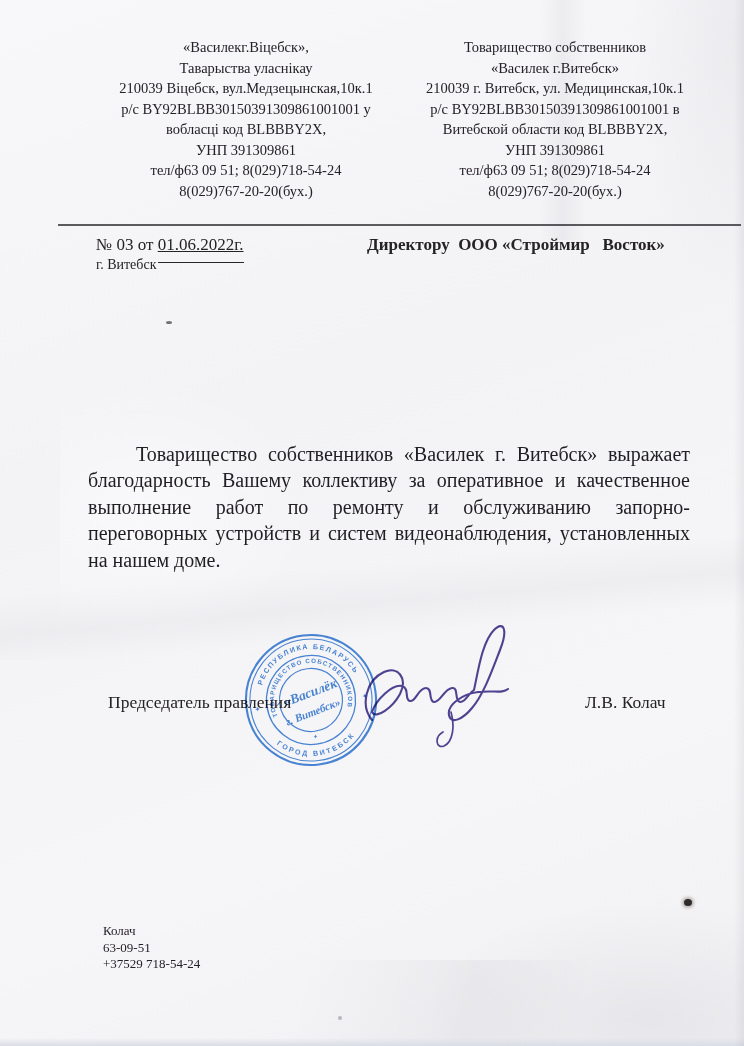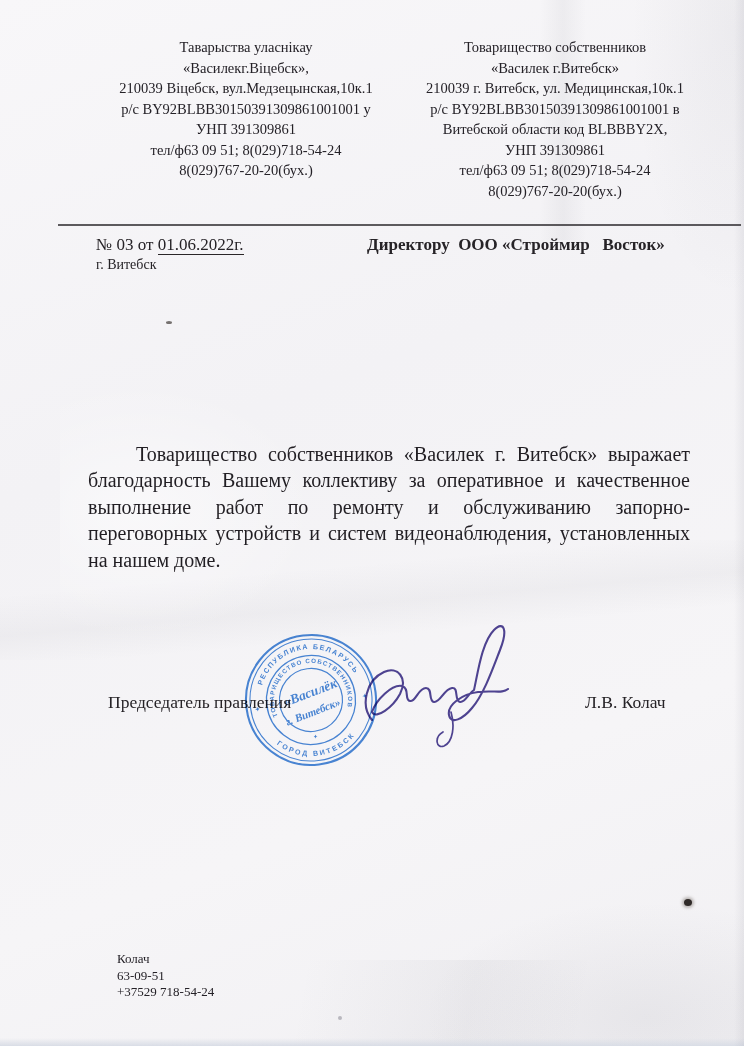--- a/index.html
+++ b/index.html
@@ -34,21 +34,21 @@
     position:absolute;top:37px;width:330px;
     font-size:14.5px;line-height:20.5px;text-align:center;color:#242127;
   }
   .letterhead-col.left{left:81px;}
   .letterhead-col.right{left:390px;}
 
   .rule{position:absolute;left:58px;right:3px;top:224px;height:2px;background:#413e42;opacity:.85;}
 
   .ref-row{position:absolute;left:96px;top:233px;right:44px;font-size:17px;line-height:24px;}
   .ref-left{position:absolute;left:0;top:0;white-space:pre;}
-  .ref-left .u{border-bottom:1.6px solid #2a2628;padding-bottom:0;}
+  .ref-left .u{border-bottom:1.6px solid #2a2628;padding-bottom:8px;text-decoration:underline;}
   .ref-right{position:absolute;left:271px;top:0;white-space:pre;font-weight:bold;}
   .ref-city{position:absolute;left:96px;top:257px;font-size:14px;}
 
   .body-par{
     position:absolute;left:88px;top:441px;width:602px;margin:0;
     font-size:20px;line-height:26.4px;text-align:justify;text-indent:48px;
     color:#211e23;
   }
 
   .sign-row{position:absolute;left:0;top:692px;width:744px;height:26px;font-size:17.5px;}
@@ -56,21 +56,21 @@
   .signer{position:absolute;left:585px;top:0;}
 
   .stamp-svg{position:absolute;left:241px;top:630px;width:140px;height:140px;
     mix-blend-mode:multiply;opacity:.92;transform:rotate(-7deg);}
   .stamp-svg text{font-family:"Liberation Sans","DejaVu Sans",sans-serif;font-weight:bold;}
   .stamp-center{font-family:"Liberation Serif","DejaVu Serif",serif !important;font-style:italic;font-weight:bold;}
 
   .sig-svg{position:absolute;left:352px;top:608px;width:200px;height:170px;
     mix-blend-mode:multiply;opacity:.95;}
 
-  .footer{position:absolute;left:103px;top:951px;font-size:13px;line-height:16.5px;color:#242127;margin-left:14px;}
+  .footer{position:absolute;left:103px;top:923px;font-size:13px;line-height:16.5px;color:#242127;}
 
   .speck{position:absolute;border-radius:50%;}
   .speck.s1{left:684px;top:899px;width:8px;height:7px;background:#2f2a28;box-shadow:0 0 3px 2px rgba(80,70,60,.35);}
   .speck.s2{left:166px;top:321px;width:6px;height:3px;background:#55504e;opacity:.8;}
   .speck.s3{left:338px;top:1016px;width:4px;height:4px;background:#8a8894;opacity:.55;}
 </style>
 </head>
 <body>
 
 <div class="page">
@@ -78,24 +78,25 @@
   <div class="tex t1"></div>
   <div class="tex t2"></div>
   <div class="tex t3"></div>
   <div class="tex t4"></div>
   <div class="tex t5"></div>
   <div class="tex t6"></div>
   <div class="tex t7"></div>
   <div class="tex t8"></div>
 
   <div class="letterhead-col left">
+    <div>«Василекг.Віцебск»,</div>
     <div>Таварыства уласнікау</div>
-    <div>«Василекг.Віцебск»,</div>
     <div>210039 Віцебск, вул.Медзецынская,10к.1</div>
     <div>р/с BY92BLBB30150391309861001001 у</div>
+    <div>вобласці код BLBBBY2X,</div>
     <div>УНП 391309861</div>
     <div>тел/ф63 09 51; 8(029)718-54-24</div>
     <div>8(029)767-20-20(бух.)</div>
   </div>
   <div class="letterhead-col right">
     <div>Товарищество собственников</div>
     <div>«Василек г.Витебск»</div>
     <div>210039 г. Витебск, ул. Медицинская,10к.1</div>
     <div>р/с BY92BLBB30150391309861001001 в</div>
     <div>Витебской области код BLBBBY2X,</div>

